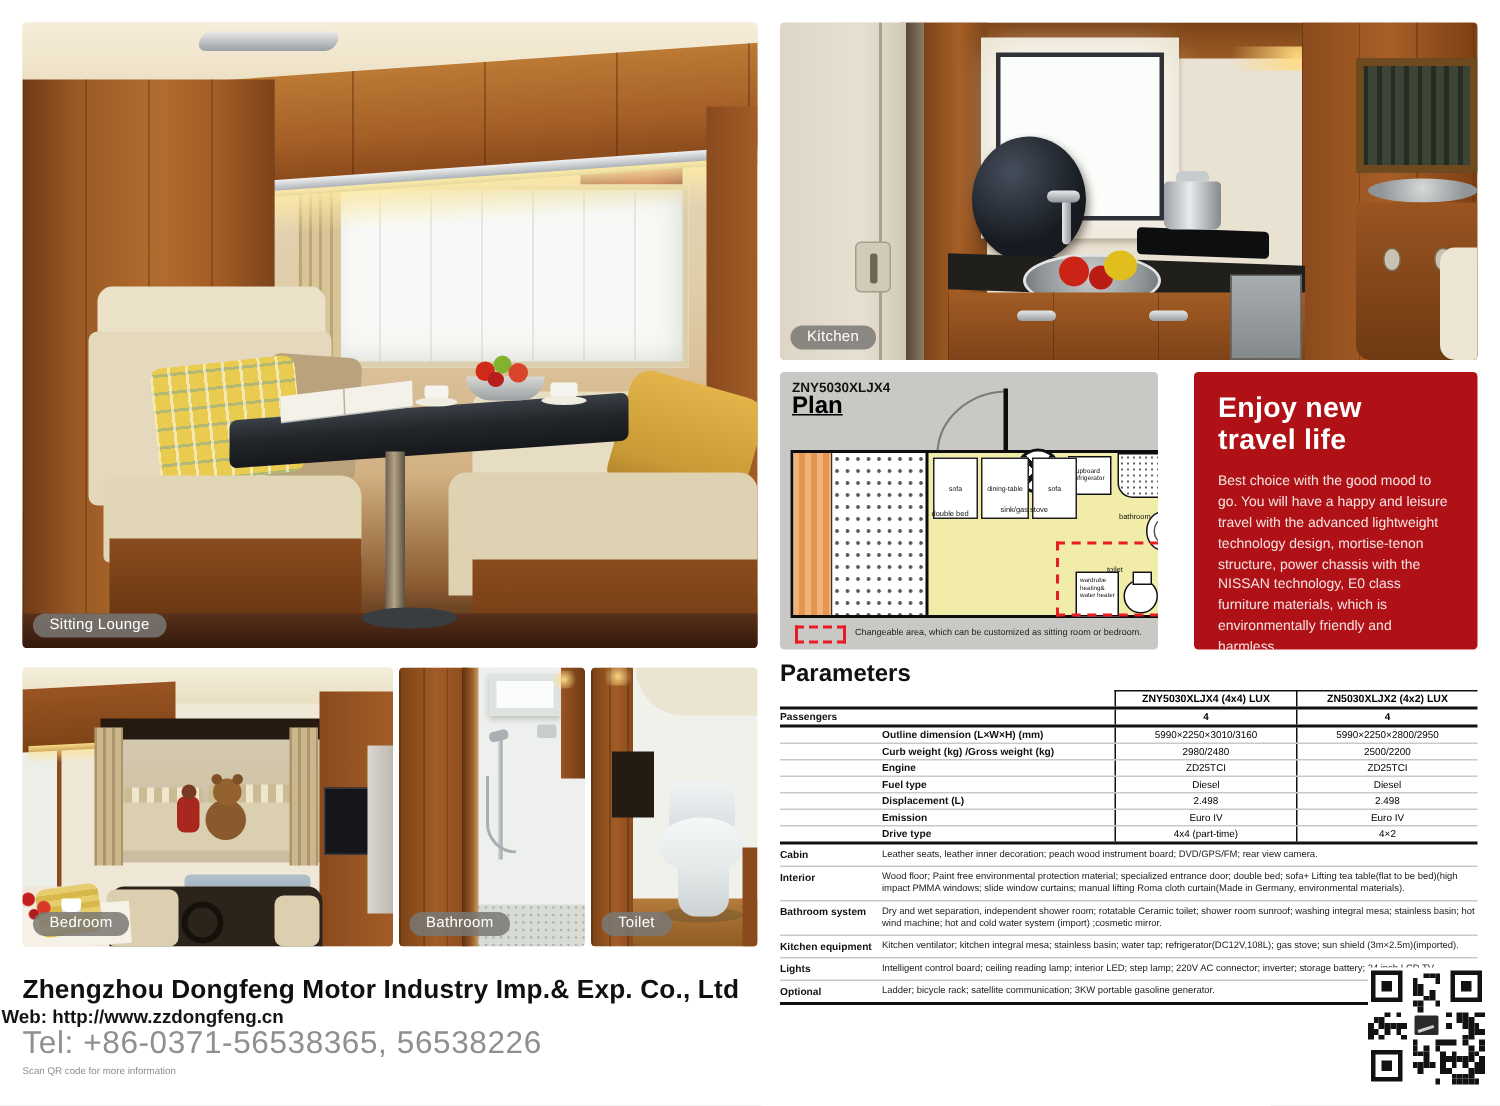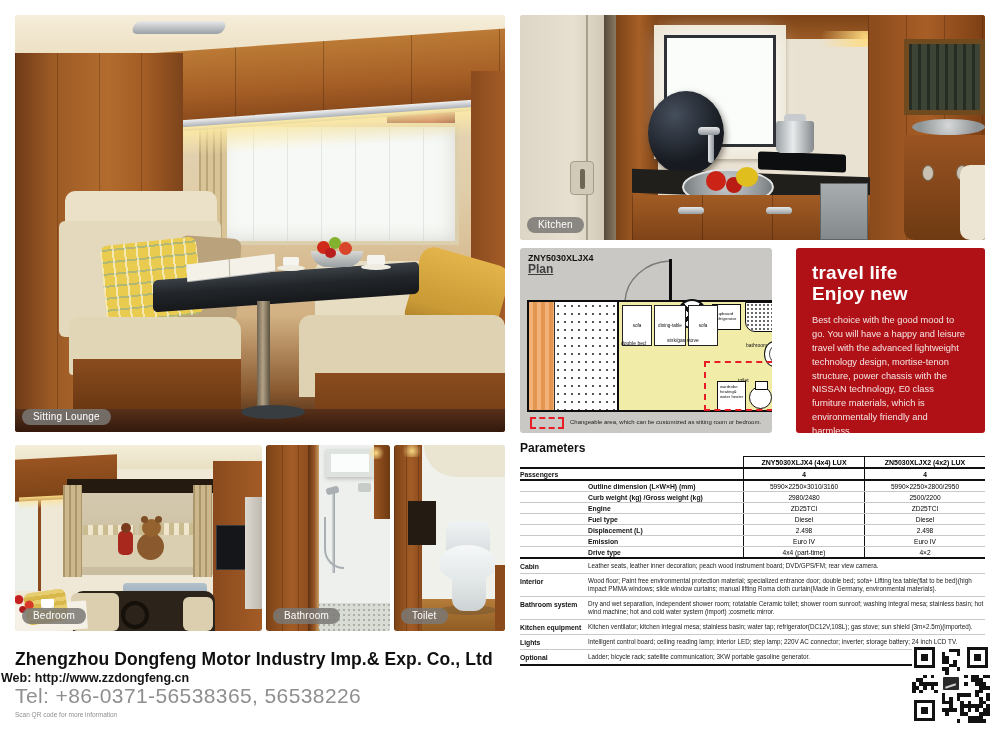--- a/index.html
+++ b/index.html
@@ -105,21 +105,21 @@
     background:repeating-linear-gradient(90deg, rgba(0,0,0,.35) 0 3px, transparent 3px 9px); }
   .ki-rsink { left:392px; top:104px; width:73px; height:16px; border-radius:50%;
     background:radial-gradient(circle at 50% 40%, #d6d8d8, #8f9496 75%); }
   .ki-rcab { left:384px; top:120px; width:81px; height:105px; background:linear-gradient(180deg,#9a5422,#6e3a12); border-radius:0 0 0 10px; }
   .ki-oval { position:absolute; width:12px; height:16px; border-radius:50%; background:#c9c2b2; border:1px solid #7a6a50; }
   .ki-sofa { left:440px; top:150px; width:25px; height:75px; background:#ece5d4; border-radius:10px 0 0 10px; }
 
   
   .plan-panel { left:520px; top:248px; width:252px; height:185px; background:#c9c8c4; }
   .plan-model { position:absolute; left:8px; top:5px; font-size:9px; font-weight:bold; color:#111; }
-  .plan-title { position:absolute; left:8px; top:14px; font-size:12px; font-weight:bold; color:#404040;text-decoration:underline; }
+  .plan-title { position:absolute; left:8px; top:14px; font-size:16px; font-weight:bold; color:#000000;text-decoration:underline; }
   .plan-doorline { position:absolute; left:149px; top:11px; width:3px; height:42px; background:#0d0d0d; }
   .plan-box { position:absolute; left:7px; top:52px; width:257px; height:112px; background:#fff; border:2px solid #0d0d0d; }
   .pb-cab { position:absolute; left:0; top:0; width:26px; height:100%;
     background:repeating-linear-gradient(90deg,#f2b177 0 4px,#e29650 4px 8px); border-right:1px solid #333; }
   .pb-bed { position:absolute; left:26px; top:0; width:62px; height:100%; background:#fff;
     background-image:radial-gradient(circle at 3px 4px, #555 1px, transparent 1.5px); background-size:7px 8px; }
   .pb-main { position:absolute; left:88px; top:0; right:0; height:100%; background:#f1eda9; border-left:2px solid #0d0d0d; }
   .pb-burner { position:absolute; width:13px; height:13px; border:1.5px solid #222; border-radius:50%; background:#fff; }
   .pb-stove { position:absolute; left:58px; top:-3px; width:30px; height:30px; border:2px solid #111; border-radius:50%; background:#fff;
     background-image:linear-gradient(45deg, transparent 46%, #111 46%, #111 54%, transparent 54%),
@@ -141,21 +141,21 @@
   .plan-legend-swatch { position:absolute; left:10px; top:169px; width:34px; height:12px; border:2px dashed #e81c24; }
   .plan-legend-text { position:absolute; left:50px; top:171px; width:212px; font-size:6px; color:#222; }
 
   
   .promo { left:796px; top:248px; width:189px; height:185px; background:#b01116; color:#fff; padding:15px 16px; }
   .promo-title { font-size:19px; font-weight:bold; line-height:1.1; letter-spacing:.2px; }
   .promo-body { margin-top:9px; font-size:9.3px; line-height:1.5; color:#f4e3e3; }
 
   
   .params { left:520px; top:441px; width:465px; }
-  .params-title { font-size:12px; font-weight:bold; color:#111; }
+  .params-title { font-size:16px; font-weight:bold; color:#111; }
   .ptable { margin-top:1px; width:465px; }
   .prow { display:grid; grid-template-columns:68px 155px 121px 121px; align-items:stretch; }
   .prow > div { display:flex; align-items:center; }
   .phead { border-bottom:2px solid #111; }
   .phead .pv { border-top:1.5px solid #111; }
   .pv { justify-content:center; text-align:center; font-size:6.6px; border-left:1px solid #111; padding:1.5px 0; }
   .phead .pv { font-weight:bold; font-size:7px; }
   .plabel { font-weight:bold; font-size:6.8px; color:#111; padding:1.5px 0; }
   .ppass { border-bottom:2px solid #111; }
   .ppass .plabel { grid-column:1 / span 2; }
@@ -346,22 +346,22 @@
         <div class="pb-lbl" style="left:127px;top:40px;">bathroom</div>
         <div class="pb-lbl" style="left:119px;top:75px;">toilet</div>
       </div>
     </div>
     <div class="plan-legend-swatch"></div>
     <div class="plan-legend-text">Changeable area, which can be customized as sitting room or bedroom.</div>
   </div>
 
   <div class="photo promo">
     <div class="promo-title">
+      <div>Enjoy new</div>
       <div>travel life</div>
-      <div>Enjoy new</div>
     </div>
     <div class="promo-body">Best choice with the good mood to go. You will have a happy and leisure travel with the advanced lightweight technology design, mortise-tenon structure, power chassis with the NISSAN technology, E0 class furniture materials, which is environmentally friendly and harmless.</div>
   </div>
 
   <div class="abs params">
     <div class="params-title">Parameters</div>
     <div class="ptable">
       <div class="prow phead">
         <div></div>
           <div></div>

